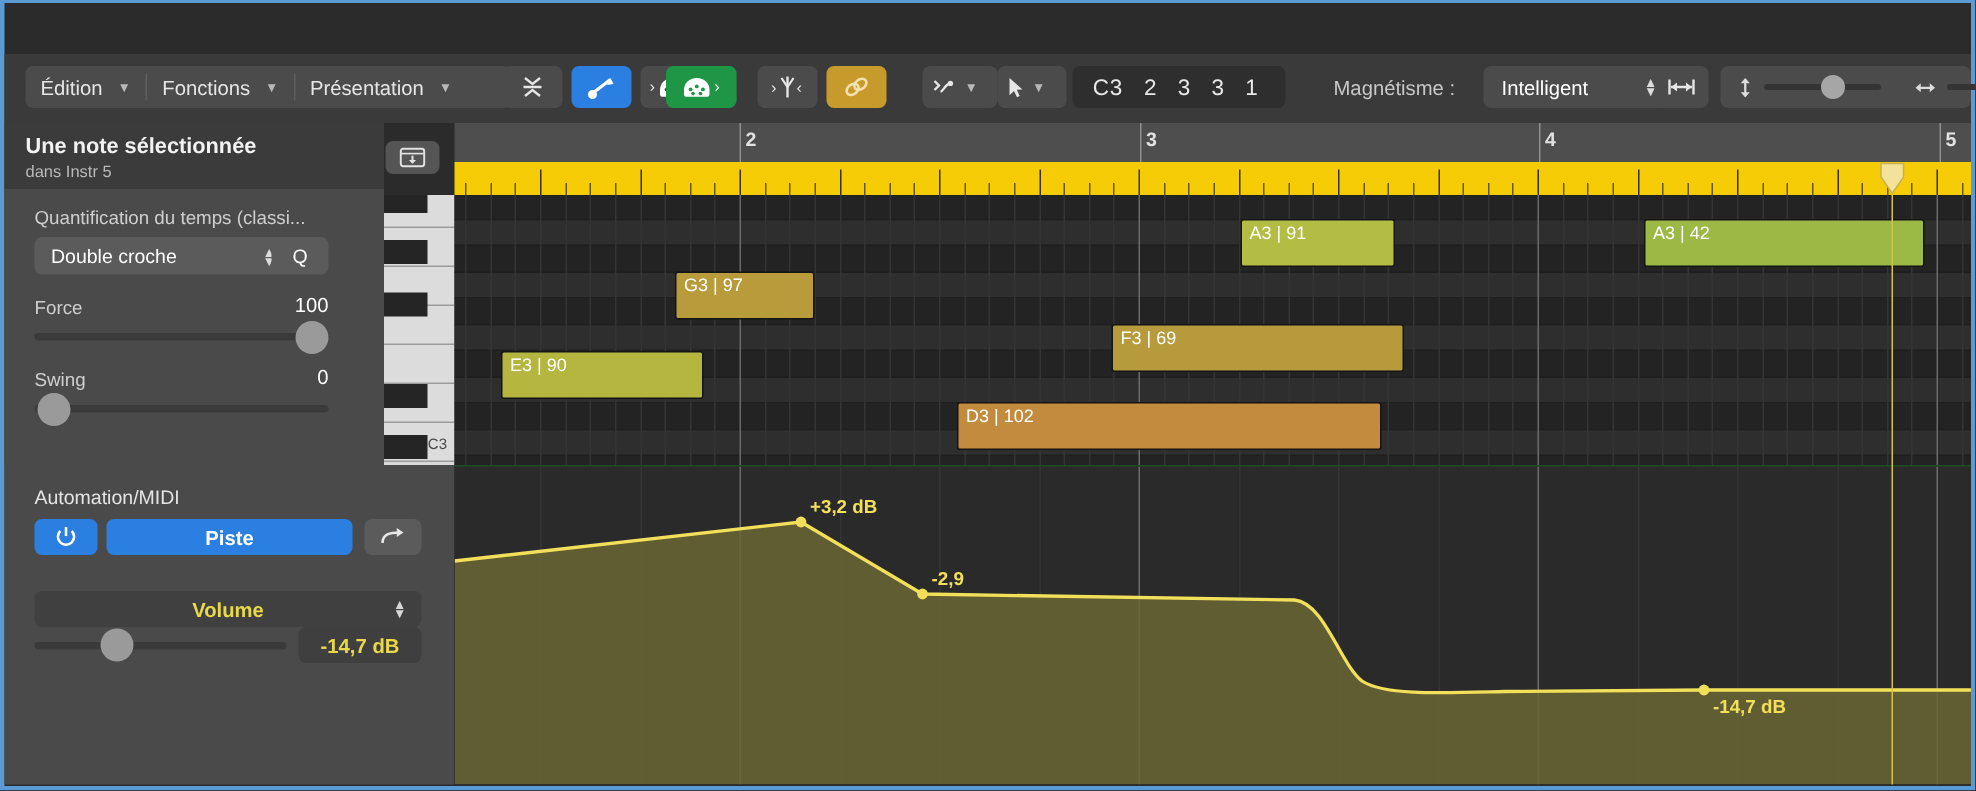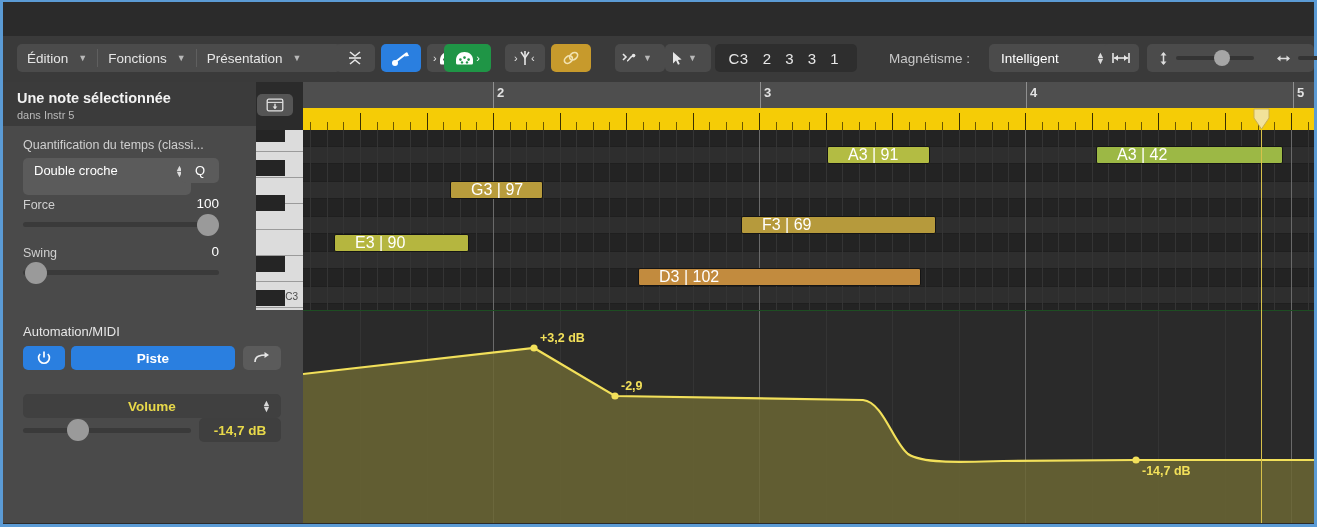--- a/index.html
+++ b/index.html
@@ -63,21 +63,21 @@
   .inspector{position:absolute;left:0;top:80px;width:253px;height:228px;background:#4a4a4a;}
   .insp-head{position:absolute;left:0;top:0;width:253px;height:44px;background:#3b3b3b;}
   .insp-title{position:absolute;left:14px;top:8px;color:#f2f2f2;font-size:14.5px;font-weight:bold;}
   .insp-sub{position:absolute;left:14px;top:27px;color:#b9b9b9;font-size:11px;}
   .insp-btn{position:absolute;left:254px;top:92px;width:36px;height:22px;background:#555555;
     border-radius:5px;display:flex;align-items:center;justify-content:center;z-index:6;}
   .insp-body{position:absolute;left:0;top:44px;width:253px;height:184px;background:#4a4a4a;}
   .lbl{position:absolute;color:#cfcfcf;font-size:12.5px;}
   .val{position:absolute;color:#ffffff;font-size:13.5px;text-align:right;}
   .selbox{position:absolute;background:#5b5b5b;border-radius:5px;display:flex;align-items:center;
-    padding:0 7px 12px 11px;justify-content:space-between;color:#ffffff;font-size:13px;}
+    padding:0 7px 0 11px;justify-content:space-between;color:#ffffff;font-size:13px;}
   .qbtn{position:absolute;background:#5b5b5b;border-radius:5px;display:flex;align-items:center;
     justify-content:center;color:#ffffff;font-size:13px;}
   .sl-track{position:absolute;height:5px;background:#3a3a3a;border-radius:3px;}
   .sl-knob{position:absolute;width:22px;height:22px;border-radius:50%;background:#9a9a9a;}
 
   
   .autopanel{position:absolute;left:0;top:308px;width:300px;height:213px;background:#4a4a4a;}
   .auto-title{position:absolute;left:20px;top:14px;color:#e5e5e5;font-size:13px;}
   .pwr{position:absolute;left:20px;top:36px;width:42px;height:24px;background:#2a7fe0;
     border-radius:5px;display:flex;align-items:center;justify-content:center;}
@@ -110,22 +110,22 @@
   .beatbar .tick{position:absolute;bottom:0;width:1px;background:#4a3c00;}
   .beatbar .tick.major{height:17px;width:1px;background:#3a2f00;}
   .beatbar .tick.minor{height:8px;background:#6b5600;}
 
   .gridarea{position:absolute;left:300px;top:128px;width:1011px;height:180px;background:#2a2a2a;overflow:hidden;}
   .row{position:absolute;left:0;width:1011px;border-bottom:1px solid #1f1f1f;box-sizing:border-box;}
   .row.dark{background:#232323;}
   .row.light{background:#2e2e2e;}
   .vline{position:absolute;top:0;width:1px;height:180px;background:#343434;}
   .vline.bar{background:#6a6a6a;}
-  .note{position:absolute;height:18px;border:1px solid #151515;border-radius:2px;box-sizing:border-box;
-    color:#ffffff;font-size:16px;line-height:16px;padding-left:20px;white-space:nowrap;overflow:hidden;}
+  .note{position:absolute;height:32px;border:1px solid #151515;border-radius:2px;box-sizing:border-box;
+    color:#ffffff;font-size:12px;line-height:16px;padding-left:5px;white-space:nowrap;overflow:hidden;}
 
   
   .autolane{position:absolute;left:300px;top:309px;width:1011px;height:212px;background:#2a2a2a;overflow:hidden;}
   .autolane .vline{height:212px;}
   .topline{position:absolute;left:300px;top:308px;width:1011px;height:2px;background:#1d4d22;}
 
   .playhead{position:absolute;width:1px;background:#d8c14a;z-index:12;}
   .phhead{position:absolute;width:17px;height:22px;z-index:13;}
   .autolbl{position:absolute;color:#f2e05a;font-size:12.5px;font-weight:bold;white-space:nowrap;z-index:5;}
 </style>

